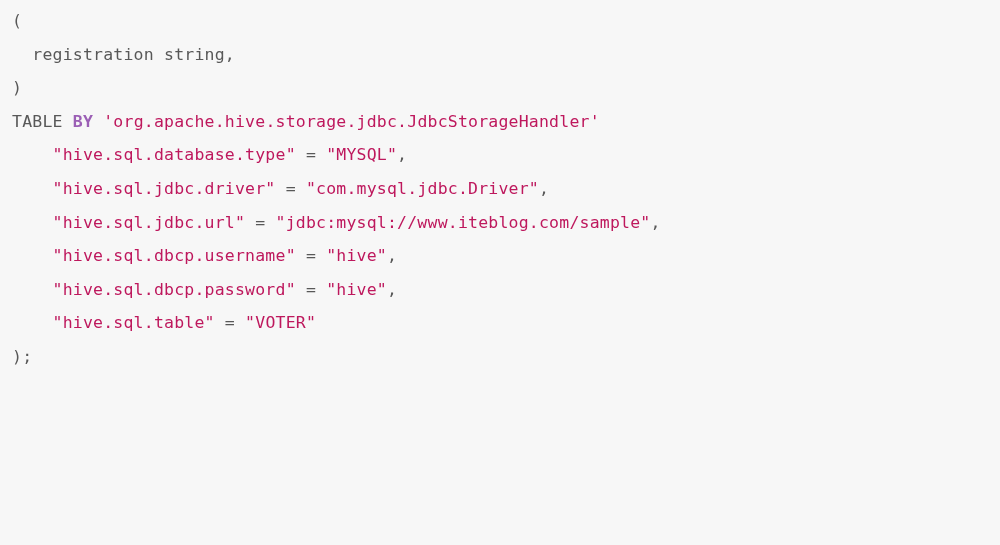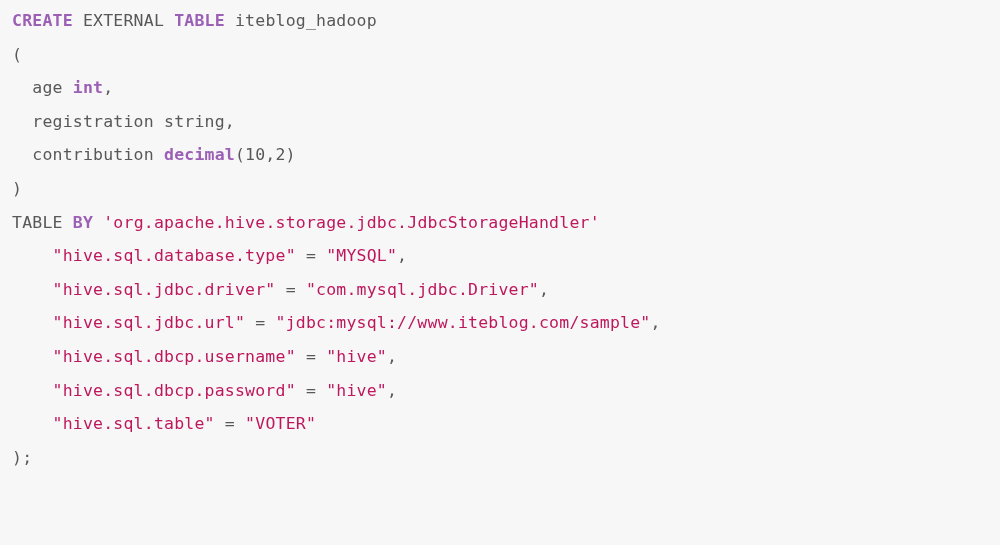--- a/index.html
+++ b/index.html
@@ -35,25 +35,22 @@
   .tok-type    { color: #9b5fb5; font-weight: bold; }
   .tok-string  { color: #be185d; }
   .tok-punct   { color: #585858; }
   .tok-number  { color: #585858; }
 </style>
 </head>
 <body>
 
 <div id="code-block">
   <div id="code-lines">
-      <div class="code-line"><span class="tok tok-keyword">CREATE</span><span class="tok tok-plain"> </span><span class="tok tok-plain">EXTERNAL</span><span class="tok tok-plain"> </span><span class="tok tok-keyword">TABLE</span><span class="tok tok-plain"> iteblog_hadoop</span></div>
       <div class="code-line"><span class="tok tok-punct">(</span></div>
-      <div class="code-line"><span class="tok tok-plain">  age </span><span class="tok tok-type">int</span><span class="tok tok-plain">,</span></div>
       <div class="code-line"><span class="tok tok-plain">  registration string,</span></div>
-      <div class="code-line"><span class="tok tok-plain">  contribution </span><span class="tok tok-type">decimal</span><span class="tok tok-number">(10,2)</span></div>
       <div class="code-line"><span class="tok tok-punct">)</span></div>
       <div class="code-line"><span class="tok tok-plain">TABLE </span><span class="tok tok-keyword">BY</span><span class="tok tok-plain"> </span><span class="tok tok-string">'org.apache.hive.storage.jdbc.JdbcStorageHandler'</span></div>
       <div class="code-line"><span class="tok tok-plain">    </span><span class="tok tok-string">"hive.sql.database.type"</span><span class="tok tok-plain"> = </span><span class="tok tok-string">"MYSQL"</span><span class="tok tok-plain">,</span></div>
       <div class="code-line"><span class="tok tok-plain">    </span><span class="tok tok-string">"hive.sql.jdbc.driver"</span><span class="tok tok-plain"> = </span><span class="tok tok-string">"com.mysql.jdbc.Driver"</span><span class="tok tok-plain">,</span></div>
       <div class="code-line"><span class="tok tok-plain">    </span><span class="tok tok-string">"hive.sql.jdbc.url"</span><span class="tok tok-plain"> = </span><span class="tok tok-string">"jdbc:mysql://www.iteblog.com/sample"</span><span class="tok tok-plain">,</span></div>
       <div class="code-line"><span class="tok tok-plain">    </span><span class="tok tok-string">"hive.sql.dbcp.username"</span><span class="tok tok-plain"> = </span><span class="tok tok-string">"hive"</span><span class="tok tok-plain">,</span></div>
       <div class="code-line"><span class="tok tok-plain">    </span><span class="tok tok-string">"hive.sql.dbcp.password"</span><span class="tok tok-plain"> = </span><span class="tok tok-string">"hive"</span><span class="tok tok-plain">,</span></div>
       <div class="code-line"><span class="tok tok-plain">    </span><span class="tok tok-string">"hive.sql.table"</span><span class="tok tok-plain"> = </span><span class="tok tok-string">"VOTER"</span></div>
       <div class="code-line"><span class="tok tok-punct">);</span></div>
     </div>

